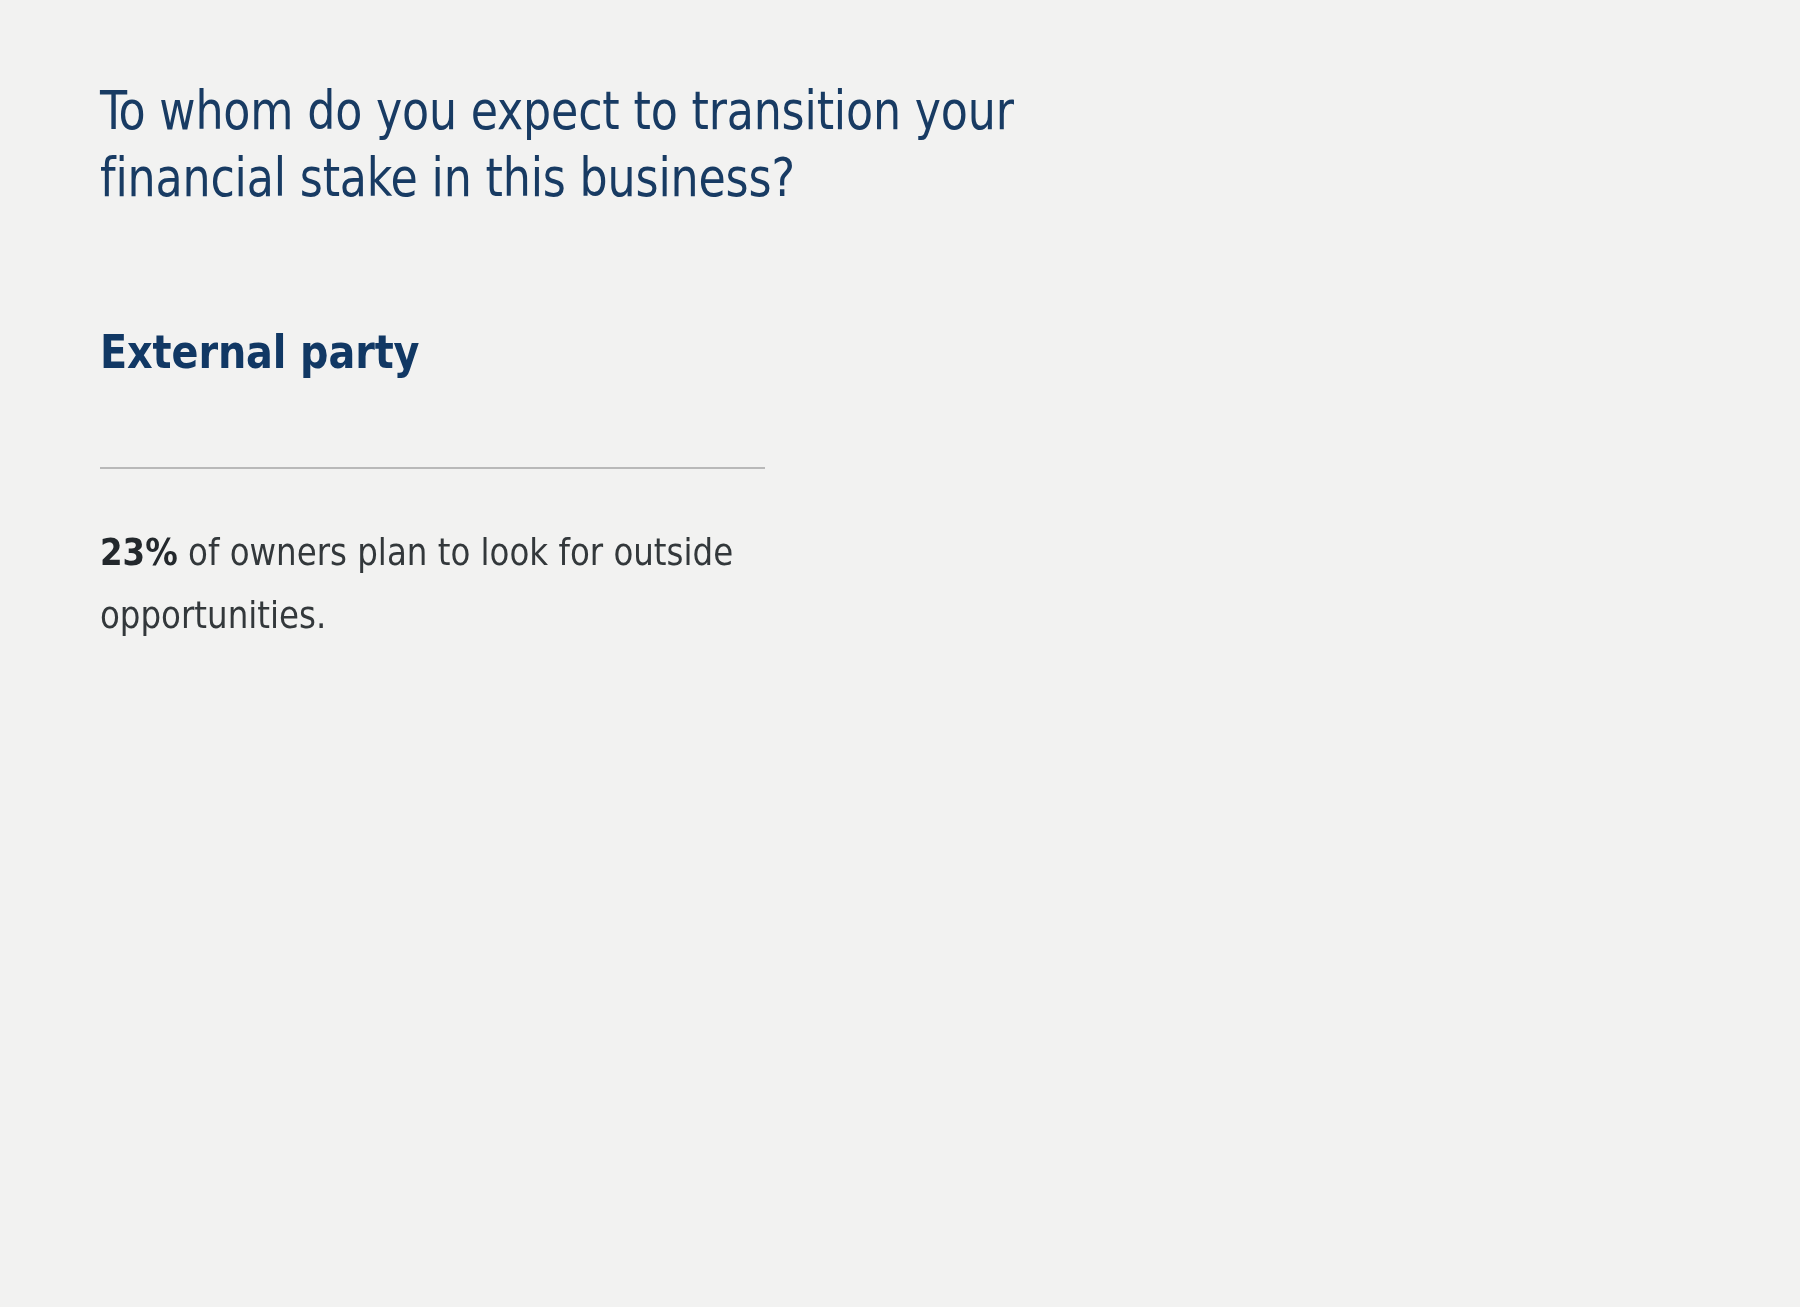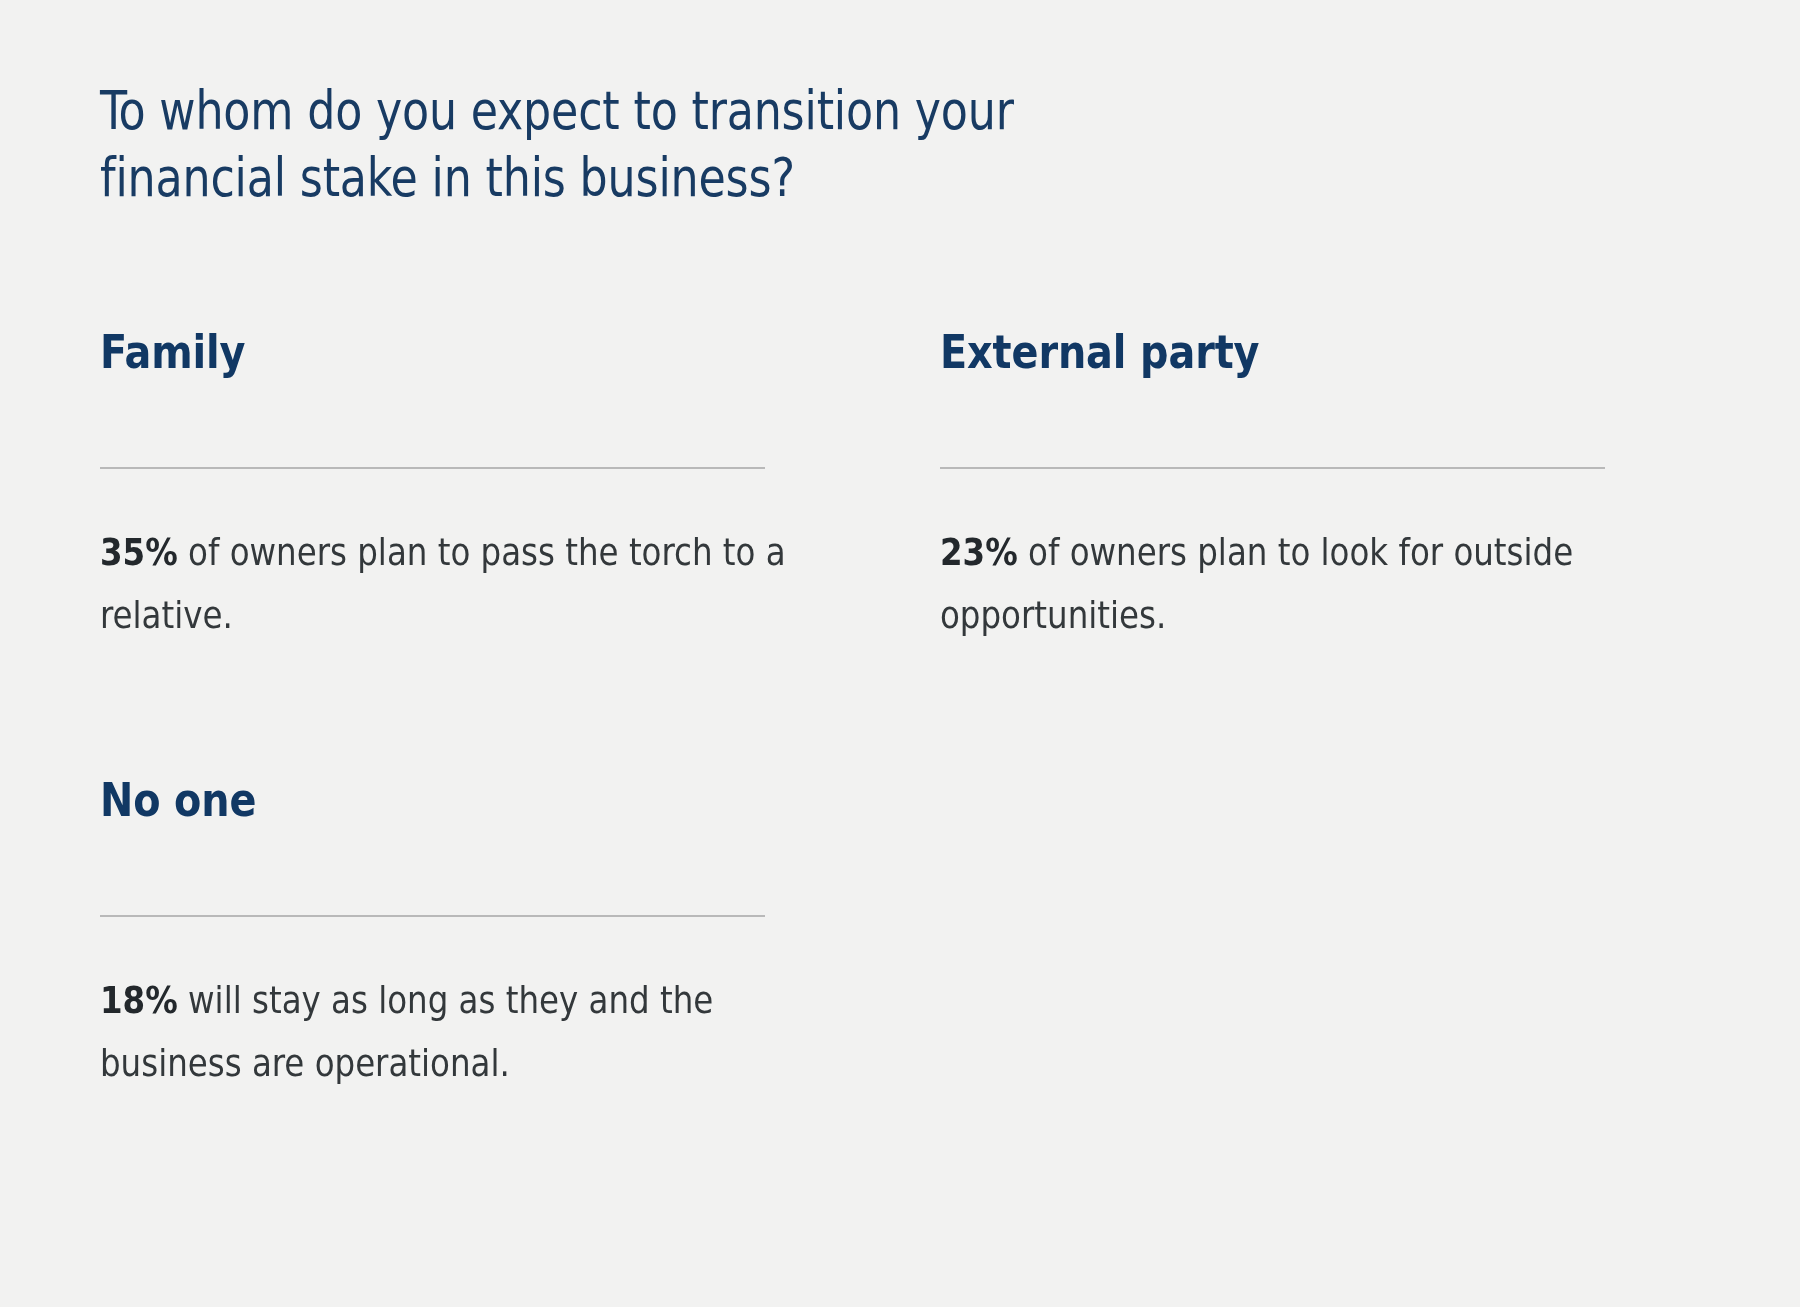--- a/index.html
+++ b/index.html
@@ -109,40 +109,25 @@
 </head>
 <body>
 
 <div class="canvas">
 
   <div class="title">To whom do you expect to transition your
 financial stake in this business?</div>
 
   <div class="grid">
 
-    <div class="card r1">
-      <div class="card-heading">Family</div>
-      <div class="gap-h-to-line-1"></div>
-      <div class="divider"></div>
-      <div class="gap-line-to-body-1"></div>
-      <p class="card-body"><span class="pct">35%</span><span> of owners plan to pass the torch to a relative.</span></p>
-    </div>
 
     <div class="card r1">
       <div class="card-heading">External party</div>
       <div class="gap-h-to-line-1"></div>
       <div class="divider"></div>
       <div class="gap-line-to-body-1"></div>
       <p class="card-body"><span class="pct">23%</span><span> of owners plan to look for outside opportunities.</span></p>
     </div>
 
 
-    <div class="card r2">
-      <div class="row2-spacer-right"></div>
-      <div class="card-heading">No one</div>
-      <div class="gap-h-to-line-2"></div>
-      <div class="divider"></div>
-      <div class="gap-line-to-body-2"></div>
-      <p class="card-body"><span class="pct">18%</span><span> will stay as long as they and the business are operational.</span></p>
-    </div>
 
   </div>
 </div>
 
 </body></html>

